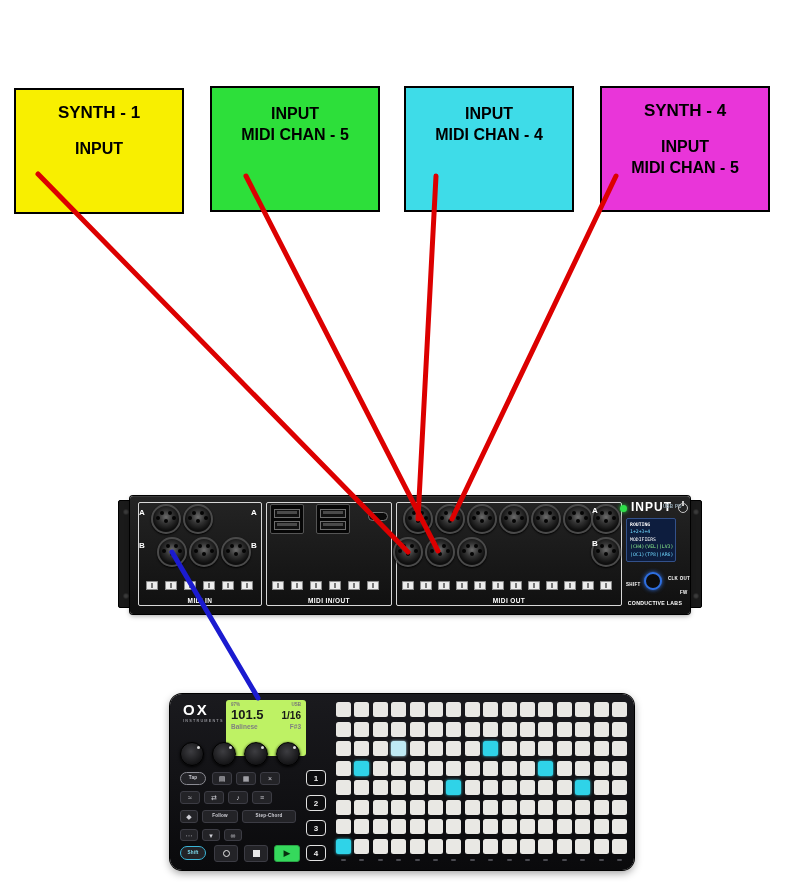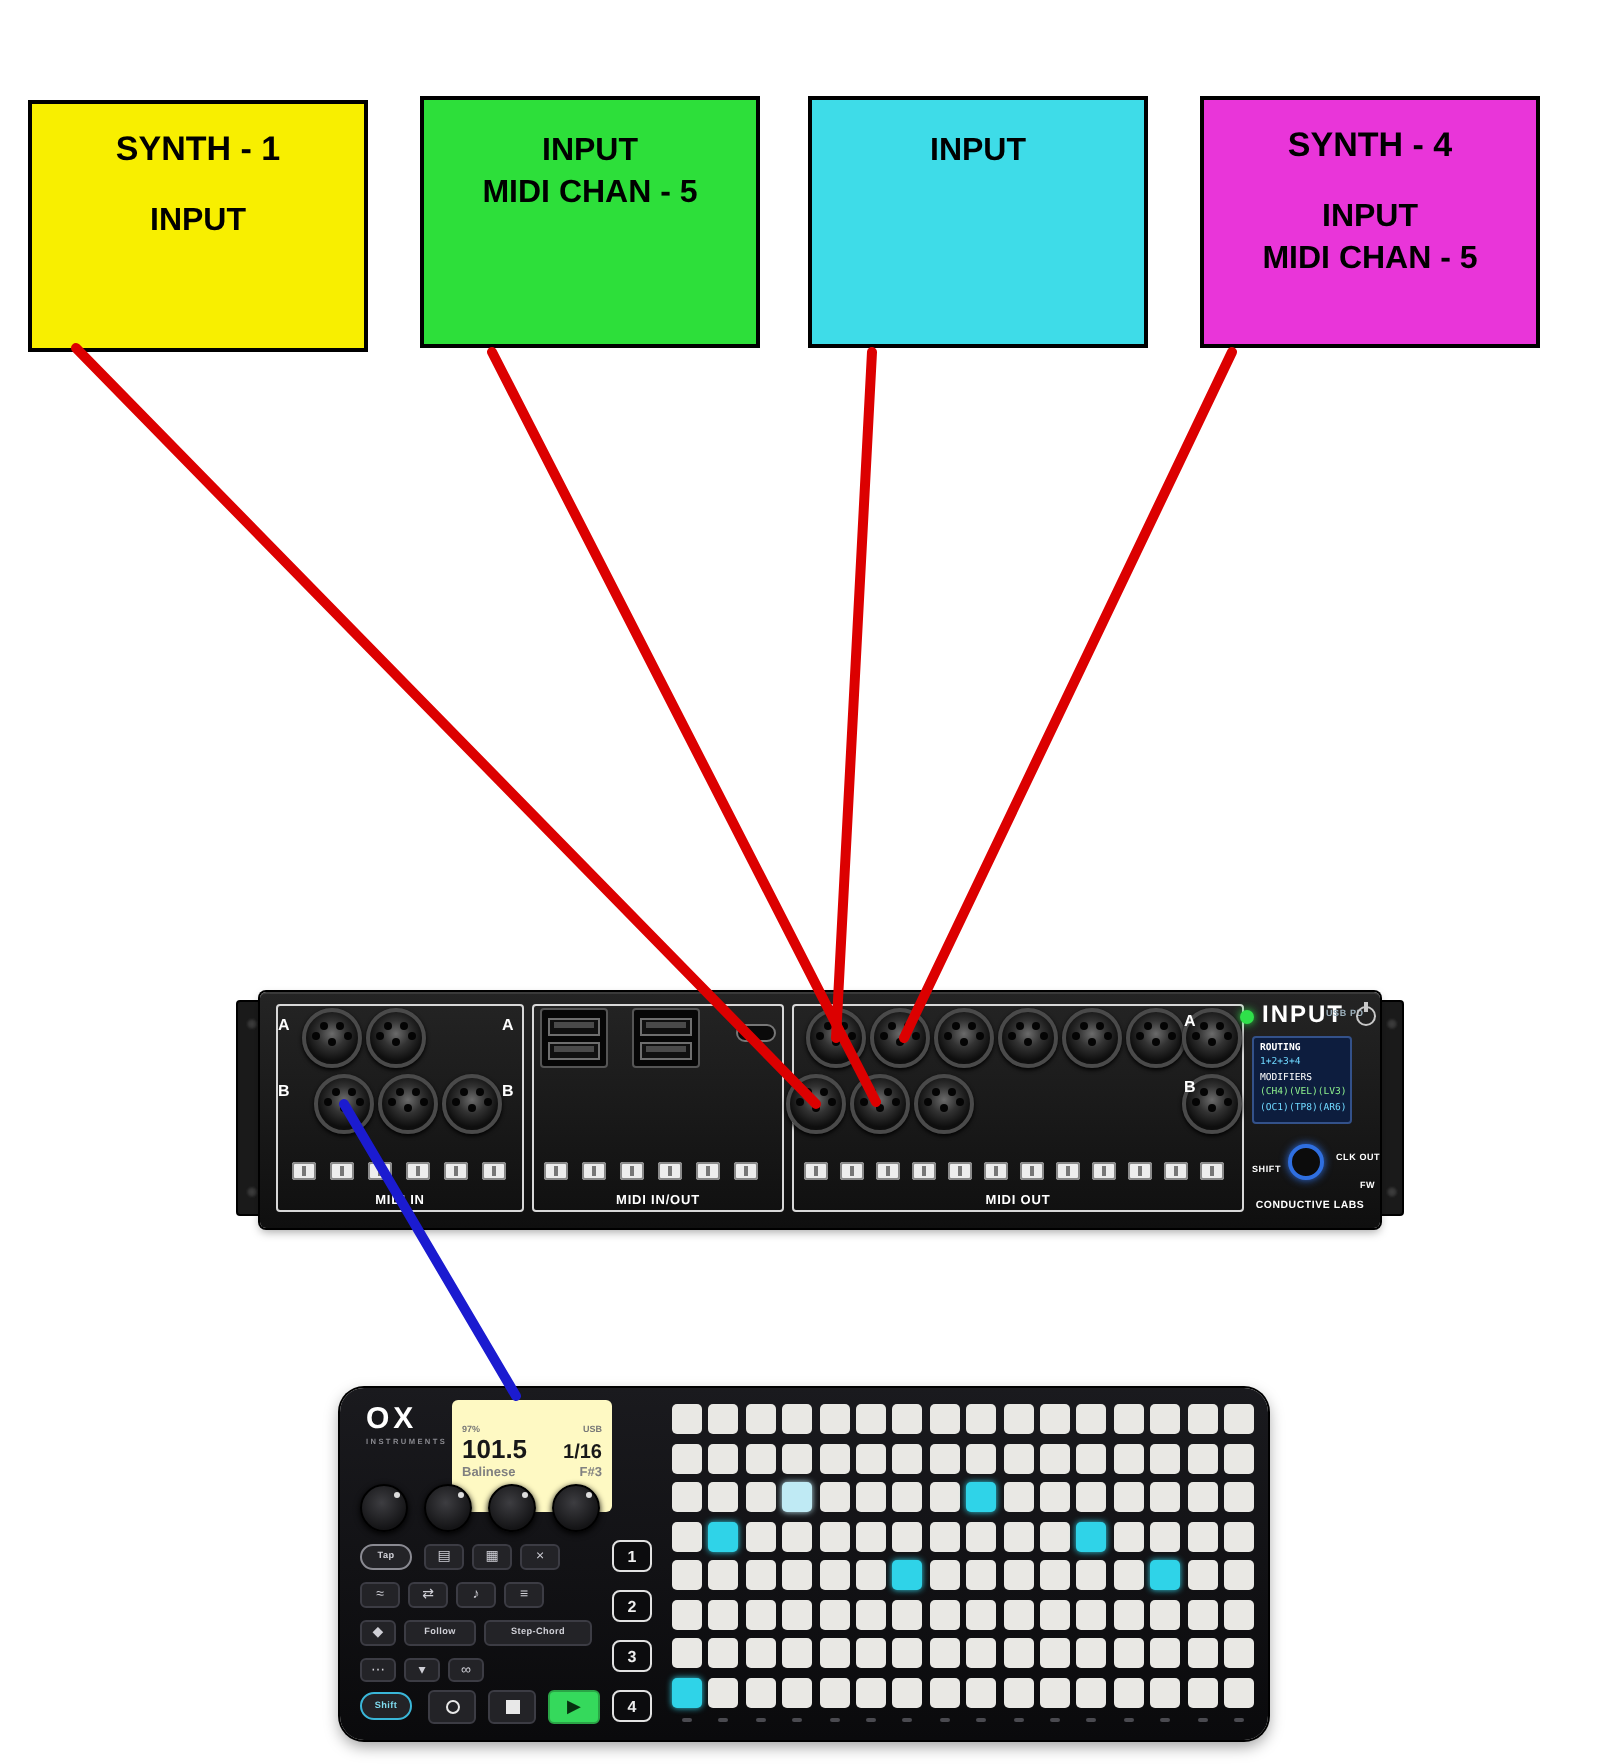--- a/index.html
+++ b/index.html
@@ -2,21 +2,21 @@
 <html><head>
 <meta charset="utf-8">
 <style>
   html,body{margin:0;padding:0;background:#fff;}
   #canvas{position:relative;width:800px;height:882px;background:#fff;overflow:hidden;
           font-family:"Liberation Sans",sans-serif;}
   #canvas *{box-sizing:border-box;}
 
   
   .box{position:absolute;width:170px;height:126px;border:2px solid #000;text-align:center;
-       font-weight:bold;color:#000;}
+       font-weight:bold;color:#000;margin-top:38px;}
   .box .t{margin-top:13px;font-size:17px;}
   .box .l{margin-top:17px;font-size:16px;}
   .box .c{margin-top:3px;font-size:16px;}
 
   
   .ear{position:absolute;width:14px;height:108px;background:#1a1a1a;border:1px solid #000;border-radius:2px;}
   .screw{position:absolute;left:4px;width:6px;height:6px;border-radius:50%;background:#3c3c3c;box-shadow:inset 0 0 2px #000;}
   .mrcc{position:absolute;left:130px;top:496px;width:560px;height:118px;border-radius:3px;
         background:linear-gradient(#242424,#0f0f0f);box-shadow:0 0 0 1px #000,0 2px 5px rgba(0,0,0,.35);
         border-top:1px solid #3a3a3a;}
@@ -57,22 +57,22 @@
 
   
   .outlabel{position:absolute;left:240px;top:660px;width:480px;text-align:center;
             font-size:21px;font-weight:bold;color:#000;}
 
   
   .oxi{position:absolute;left:170px;top:694px;width:464px;height:176px;border-radius:12px;
        background:linear-gradient(#1a1a1e,#0a0a0c);box-shadow:0 0 0 1px #000,0 3px 8px rgba(0,0,0,.4);}
   .oxi-logo{position:absolute;color:#fff;font-size:15px;font-weight:bold;letter-spacing:2px;}
   .oxi-logosub{position:absolute;color:#8a8a90;font-size:3.8px;letter-spacing:1.2px;font-weight:bold;}
-  .oxi-screen{position:absolute;width:80px;height:56px;background:#fef9c3;border-radius:3px;
-              color:#181818;padding:12px 5px;}
+  .oxi-screen{position:absolute;width:80px;height:56px;background:#bef264;border-radius:3px;
+              color:#181818;padding:2px 5px;}
   .oxi-screen .row{display:flex;justify-content:space-between;align-items:baseline;}
   .oxi-screen .tiny{font-size:4.5px;color:#777;font-weight:bold;}
   .oxi-screen .bpm{font-size:13px;font-weight:bold;}
   .oxi-screen .dvn{font-size:10px;font-weight:bold;}
   .oxi-screen .sub{font-size:6.5px;color:#808080;font-weight:bold;margin-top:1px;}
   .knob{position:absolute;width:24px;height:24px;border-radius:50%;border:1px solid #000;
         background:radial-gradient(circle at 45% 38%, #3d3d41 0%, #141416 72%);box-shadow:0 1px 3px #000;}
   .knob::after{content:"";position:absolute;left:16px;top:3px;width:3px;height:3px;border-radius:50%;background:#ddd;}
   .obtn{position:absolute;background:#232327;border:1px solid #3c3c44;border-radius:3px;color:#cfcfd6;
         display:flex;align-items:center;justify-content:center;font-size:7px;line-height:1;}
@@ -96,20 +96,21 @@
   <div class="box" style="left: 14px; top: 50px; background: rgb(248, 239, 0);">
     <div class="t">SYNTH - 1</div>
     <div class="l">INPUT</div>
   </div>
   <div class="box" style="left: 210px; top: 48px; background: rgb(45, 223, 58);">
     <div class="l">INPUT</div>
     <div class="c">MIDI CHAN - 5</div>
   </div>
   <div class="box" style="left: 404px; top: 48px; background: rgb(62, 220, 232);">
     <div class="l">INPUT</div>
+    <div class="c">MIDI CHAN - 4</div>
   </div>
   <div class="box" style="left: 600px; top: 48px; background: rgb(233, 53, 217);">
     <div class="t">SYNTH - 4</div>
     <div class="l">INPUT</div>
     <div class="c">MIDI CHAN - 5</div>
   </div>
 
   <div class="ear" style="left:118px;top:500px">
     <i class="screw" style="top:8px"></i>
       <i class="screw" style="bottom:8px"></i>

